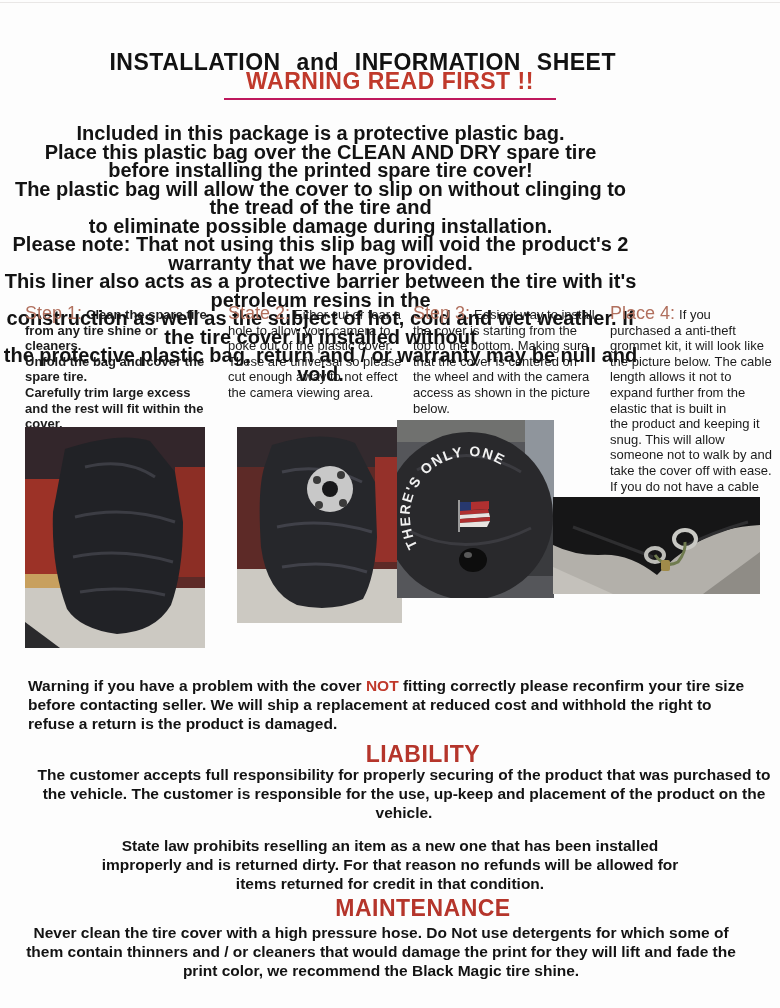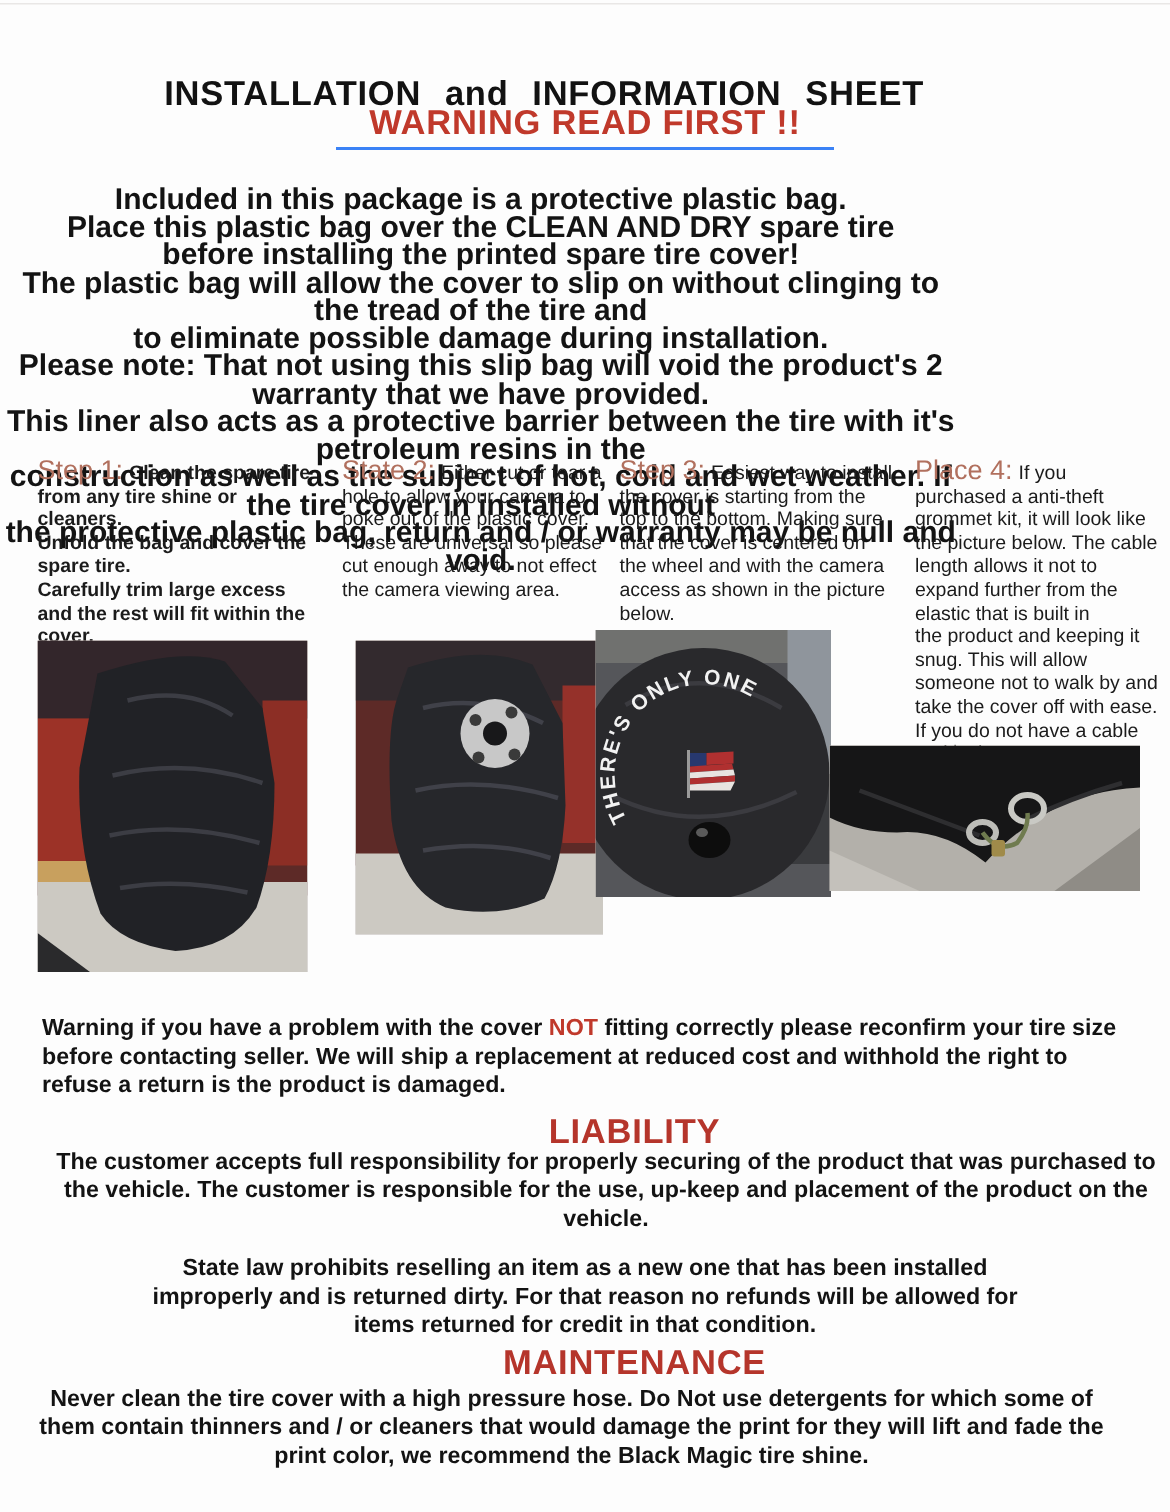--- a/index.html
+++ b/index.html
@@ -15,21 +15,21 @@
   .top-edge-line{position:absolute;top:2px;left:0;width:780px;height:1px;background:#e9e7e6;}
 
   .doc-title{
     position:absolute;top:34px;left:0;width:616px;
     text-align:right;font-size:23px;font-weight:bold;color:#121212;
     letter-spacing:.5px;word-spacing:9px;
   }
   .warning-heading-wrap{position:absolute;top:68px;left:0;width:780px;text-align:center;}
   .warning-heading{
     display:inline-block;font-size:23px;font-weight:bold;color:#c0392b;
-    border-bottom:2px solid #3b82f6;padding:0 22px 3px 22px;letter-spacing:.5px;
+    border-bottom:2px solid #be185d;padding:0 22px 3px 22px;letter-spacing:.5px;
   }
   .intro{
     position:absolute;top:104px;left:0;width:641px;
     text-align:center;font-size:20px;font-weight:bold;line-height:18.5px;
     white-space:pre-line;color:#131313;
   }
 
   .step{position:absolute;top:293px;font-size:13px;line-height:15.6px;color:#1b1b1b;white-space:pre-line;}
   .step .step-label{font-size:18px;font-weight:normal;color:#b1705e;margin-right:4px;}
   .step1{left:25px;width:187px;font-weight:bold;}

